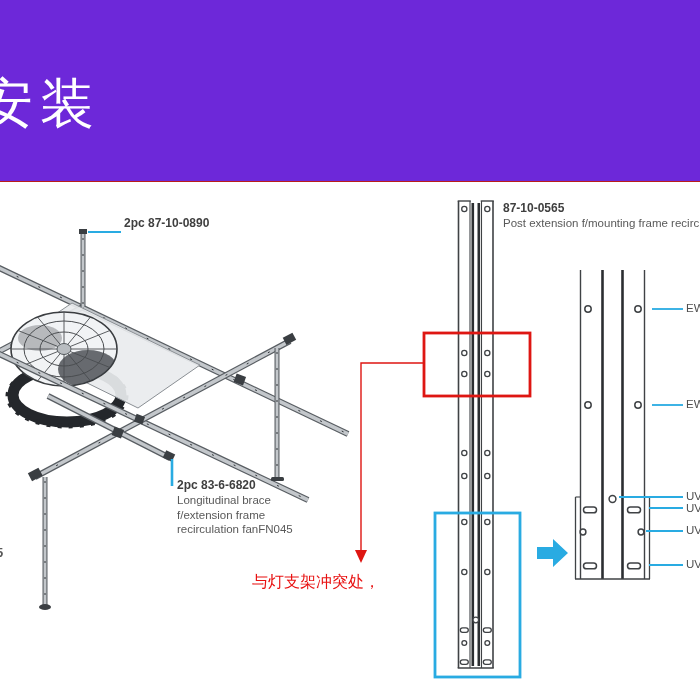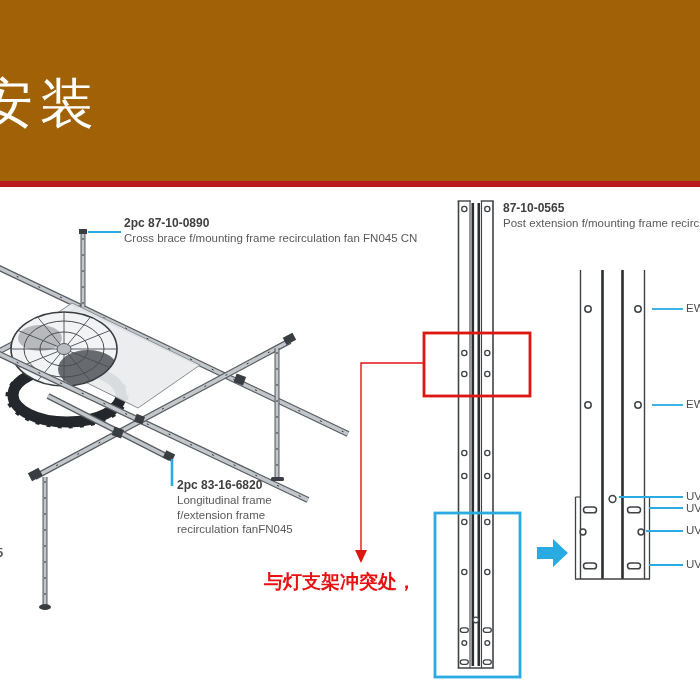--- a/index.html
+++ b/index.html
@@ -1,26 +1,26 @@
 <!DOCTYPE html>
 <html><head>
 <meta charset="utf-8">
 <style>
   html,body{margin:0;padding:0;}
   body{
     width:700px;height:700px;position:relative;overflow:hidden;background:#ffffff;
     font-family:"Liberation Sans","DejaVu Sans",sans-serif;
   }
-  .banner{position:absolute;left:0;top:0;width:700px;height:181px;background:#a16207;border-bottom:6px solid #b91c1c;}
+  .banner{position:absolute;left:0;top:0;width:700px;height:181px;background:#6d28d9;border-bottom:1px solid #b91c1c;}
   .banner-title{position:absolute;left:-21px;top:75px;font-size:54px;line-height:1.05;color:#ffffff;font-weight:500;letter-spacing:7px;white-space:nowrap;}
   .svg-layer{position:absolute;left:0;top:0;width:700px;height:700px;}
   .lbl{position:absolute;white-space:nowrap;}
   .part-code{font-size:12px;font-weight:700;color:#3f3f3f;line-height:15px;}
   .part-desc{font-size:11.5px;color:#595959;line-height:14.5px;}
-  .note-red{position:absolute;left:264px;top:570px;color:#E81111;font-weight:700;font-size:19px;line-height:24px;white-space:nowrap;}
+  .note-red{position:absolute;left:252px;top:570px;color:#E81111;font-weight:400;font-size:16px;line-height:24px;white-space:nowrap;}
   .detail-lbl{position:absolute;left:686px;font-size:11.5px;color:#4f4f4f;white-space:nowrap;}
   .clip-left{position:absolute;left:-4px;top:545px;font-size:13px;font-weight:700;color:#595959;}
 </style>
 </head>
 <body>
 
 <div class="banner">
   <div class="banner-title">安装</div>
 </div>
 
@@ -195,31 +195,30 @@
     <line x1="652" y1="405" x2="683" y2="405" stroke-width="1.8"></line>
     <line x1="619" y1="497" x2="683" y2="497" stroke-width="1.8"></line>
     <line x1="649" y1="508" x2="683" y2="508" stroke-width="1.8"></line>
     <line x1="646" y1="531" x2="683" y2="531" stroke-width="1.8"></line>
     <line x1="649" y1="565" x2="683" y2="565" stroke-width="1.8"></line>
   </g>
 </svg>
 
 <div class="lbl" style="left:124px;top:216px;">
   <div class="part-code">2pc 87-10-0890</div>
-  <div class="part-desc">Cross brace f/mounting frame recirculation fan FN045 CN</div>
 </div>
 
 <div class="lbl" style="left:503px;top:201px;">
   <div class="part-code">87-10-0565</div>
   <div class="part-desc">Post extension f/mounting frame recircu</div>
 </div>
 
 <div class="lbl" style="left:177px;top:478px;">
-  <div class="part-code">2pc 83-16-6820</div>
-  <div class="part-desc">Longitudinal frame</div>
+  <div class="part-code">2pc 83-6-6820</div>
+  <div class="part-desc">Longitudinal brace</div>
   <div class="part-desc">f/extension frame</div>
   <div class="part-desc">recirculation fanFN045</div>
 </div>
 
 <div class="note-red">
   <div>与灯支架冲突处，</div>
 </div>
 
 <div class="detail-lbl" style="top:302px;">EW</div>
 <div class="detail-lbl" style="top:398px;">EW</div>

